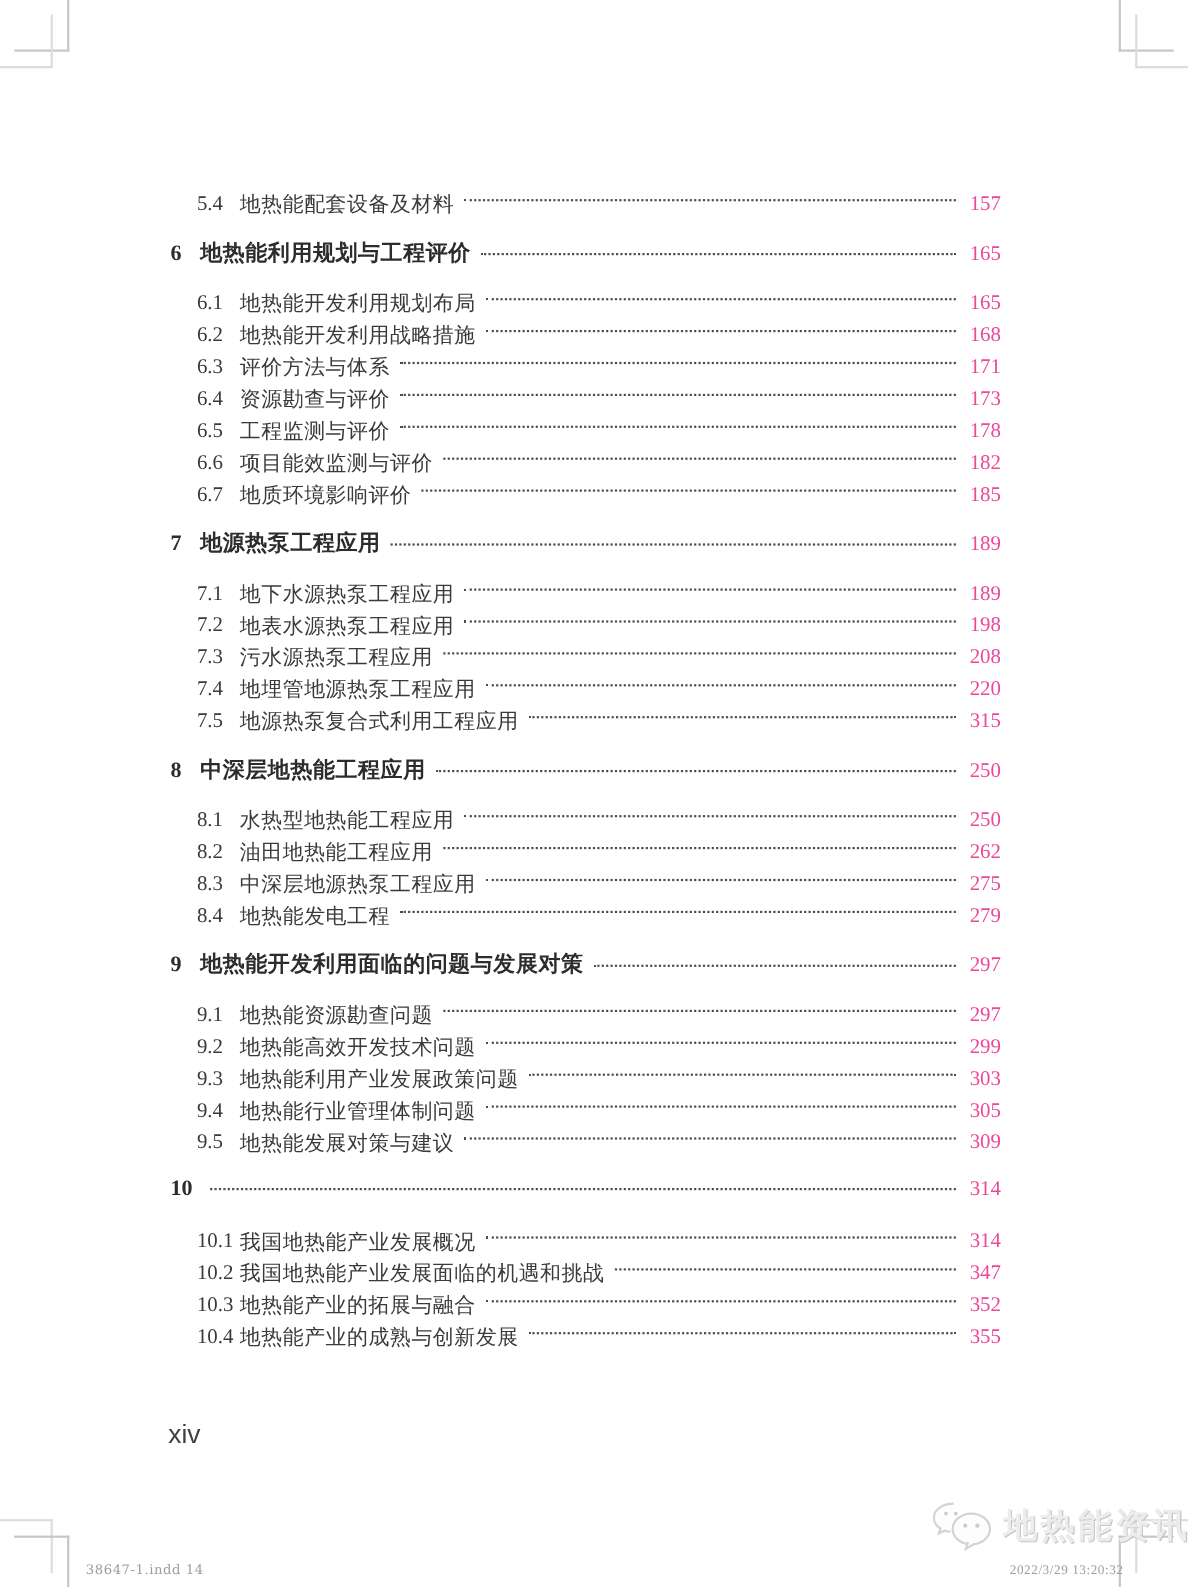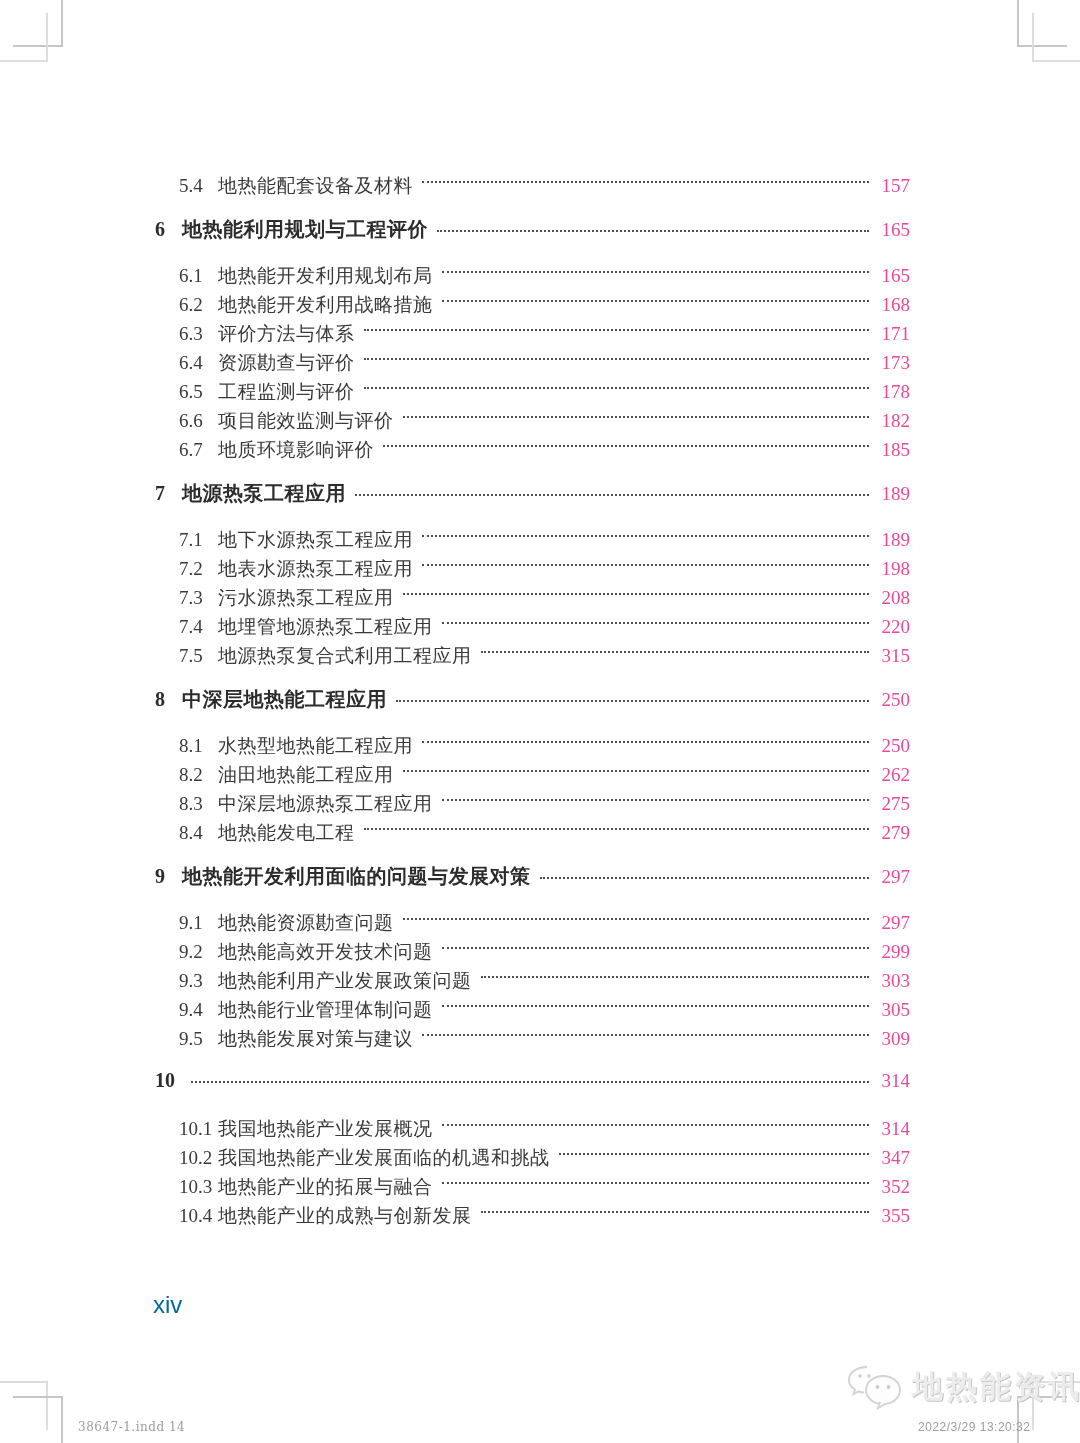--- a/index.html
+++ b/index.html
@@ -72,38 +72,38 @@
   .row.chapter .num { min-width: 27px; font-family: "Liberation Serif", serif; }
   .row.chapter .leader { border-bottom-color: #4d4d4d; }
 
   
   .folio {
     position: absolute;
     left: 153px;
     top: 1291px;
     font-family: "Liberation Sans", sans-serif;
     font-size: 24px;
-    color: #0369a1;
+    color: #404040;
   }
 
   
   .footer-left {
     position: absolute;
     left: 78px;
     top: 1420px;
     font-family: "DejaVu Serif", serif;
     font-size: 12px;
     color: #9d9d9d;
     letter-spacing: 0.5px;
   }
   .footer-right {
     position: absolute;
     left: 918px;
     top: 1420px;
-    font-family: Liberation Sans, sans-serif;
+    font-family: Liberation Serif, serif;
     font-size: 12px;
     color: #9d9d9d;
     letter-spacing: 0.5px;
   }
 
   
   .watermark {
     position: absolute;
     left: 846px;
     top: 1363px;

